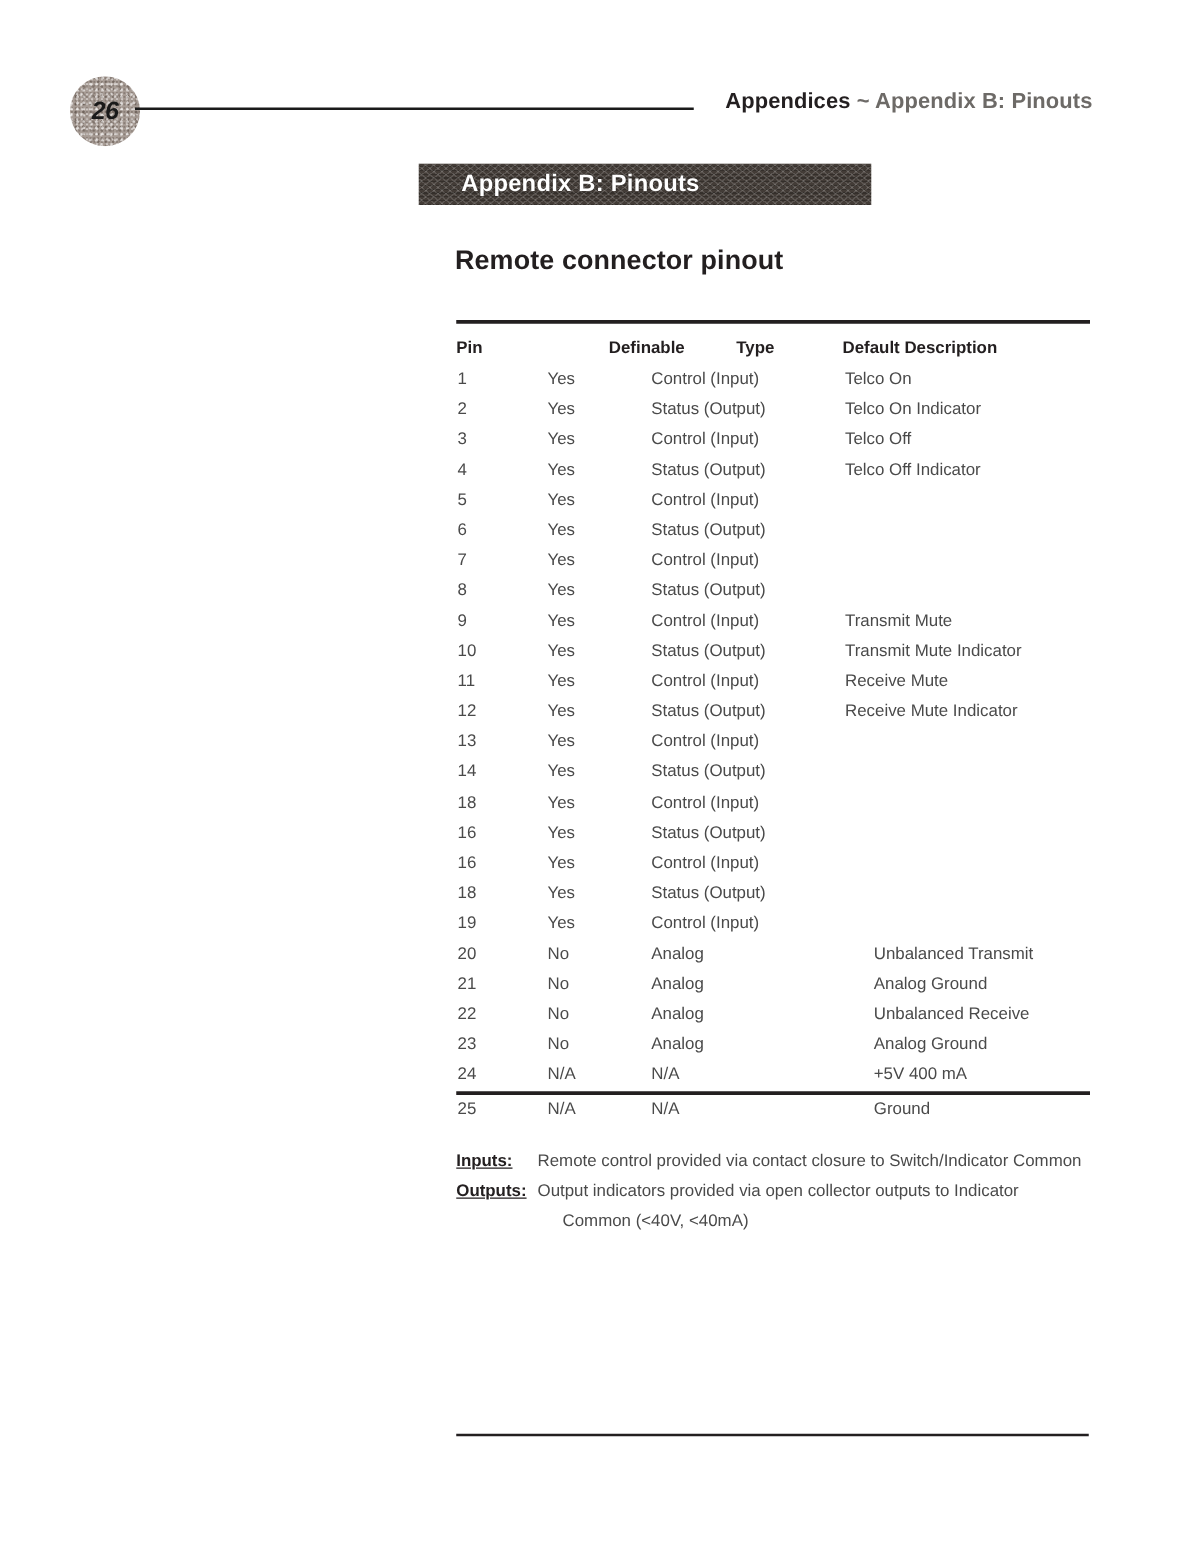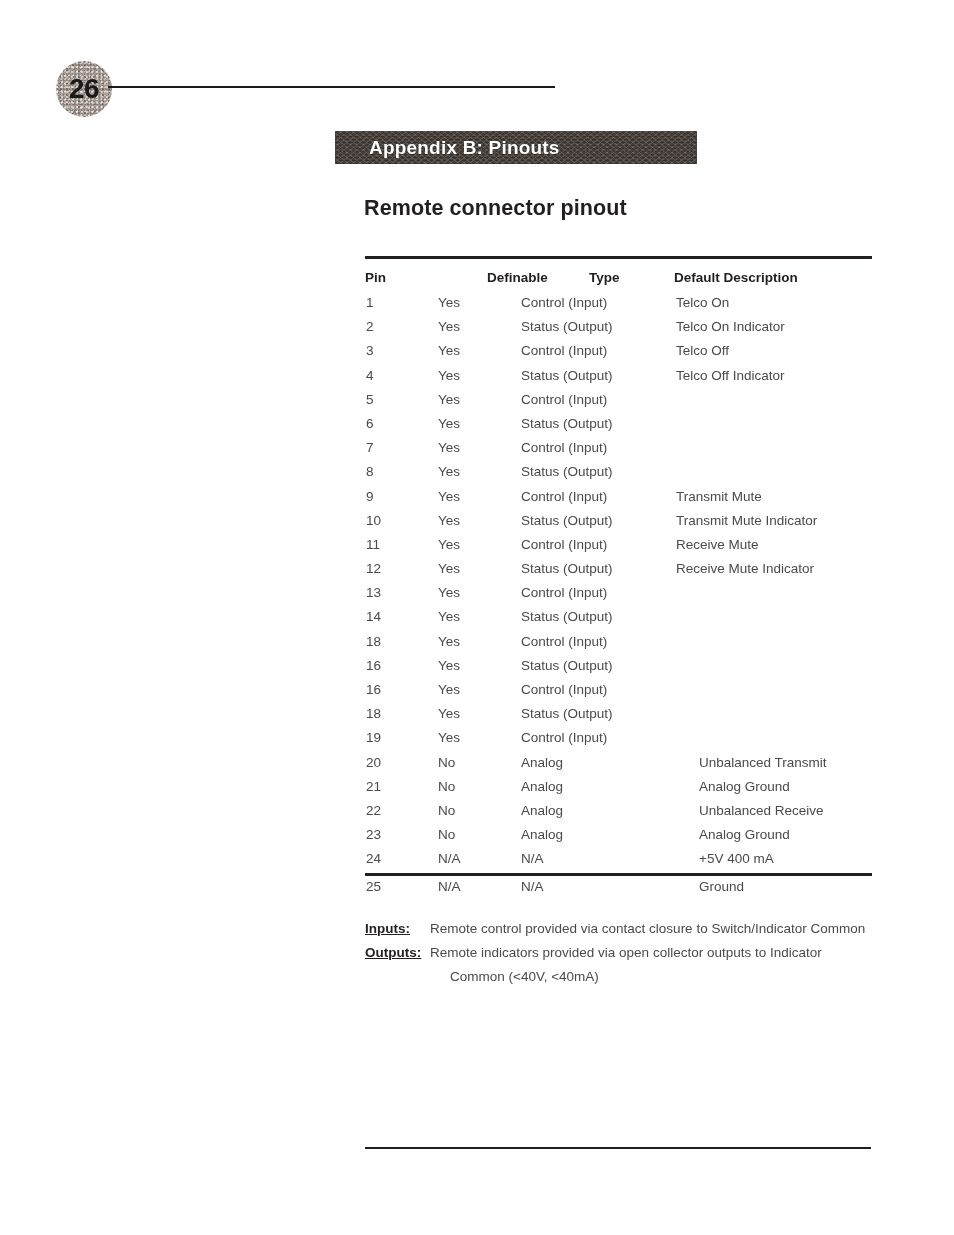--- a/index.html
+++ b/index.html
@@ -34,25 +34,26 @@
       radial-gradient(circle at 35% 62%, rgba(255,255,255,.45) 0 1px, transparent 1px),
       radial-gradient(circle at 80% 70%, rgba(90,78,70,.40) 0 1px, transparent 1px),
       radial-gradient(circle at 10% 85%, rgba(255,255,255,.40) 0 1px, transparent 1px),
       radial-gradient(circle at 55% 45%, rgba(80,68,60,.35) 0 1px, transparent 1px);
     background-size: 5px 5px, 7px 7px, 4px 4px, 6px 6px, 8px 8px, 3px 3px;
     display: flex;
     align-items: center;
     justify-content: center;
   }
   #page-number-badge .num {
-    font-size: 28px;
+    font-size: 20px;
     font-weight: bold;
     color: #1a1a1a;
     letter-spacing: -0.5px;
     line-height: 1;
+    font-style: italic;
   }
   #head-rule {
     position: absolute;
     left: 108px;
     top: 86px;
     width: 447px;
     height: 2px;
     background: #1a1a1a;
   }
   #running-head {
@@ -182,20 +183,23 @@
 </style>
 </head>
 <body>
 
 <div id="page">
 
   <div id="page-number-badge">
     <span class="num">26</span>
   </div>
   <div id="head-rule"></div>
+  <div id="running-head">
+    <span class="dark">Appendices</span><span class="light"> ~ </span><span class="light">Appendix B: Pinouts</span>
+  </div>
 
   <div id="banner">
     <span class="banner-text">Appendix B: Pinouts</span>
   </div>
 
   <div id="section-title">Remote connector pinout</div>
 
   <div id="pin-table">
     <div class="rule-top"></div>
     <div id="table-header">
@@ -359,21 +363,21 @@
       </div>
   </div>
 
   <div id="notes">
     <div class="note-row">
       <span class="note-label">Inputs:</span>
       <span class="note-text">Remote control provided via contact closure to Switch/Indicator Common</span>
     </div>
     <div class="note-row">
       <span class="note-label">Outputs:</span>
-      <span class="note-text">Remote indicators provided via open collector outputs to Indicator</span>
+      <span class="note-text">Output indicators provided via open collector outputs to Indicator</span>
     </div>
     <div class="note-row">
       <span class="note-cont" style="left:85px;">Common (&lt;40V, &lt;40mA)</span>
     </div>
   </div>
 
   <div id="footer-rule"></div>
 
 </div>
 

